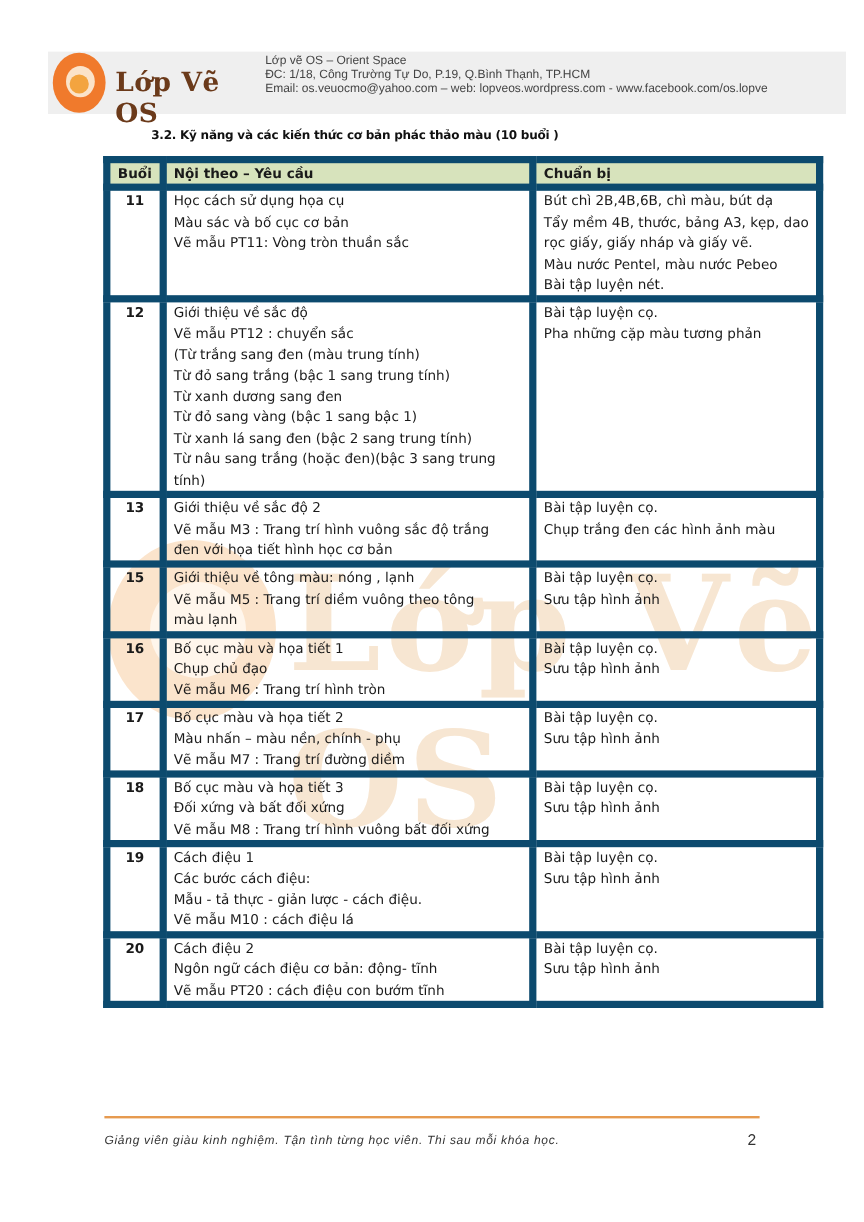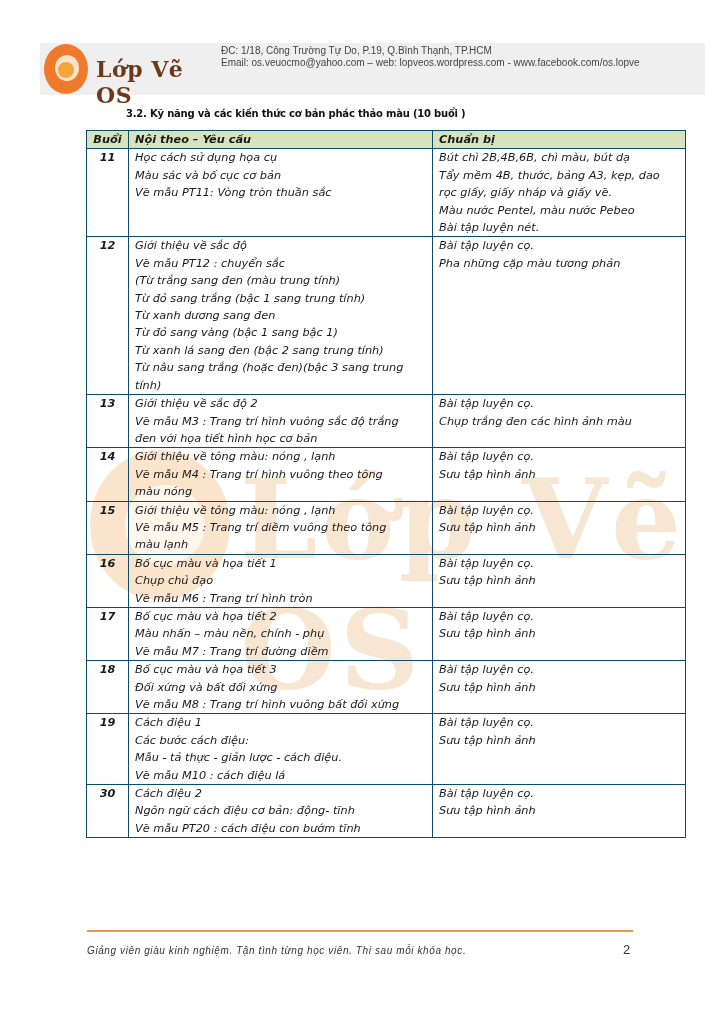--- a/index.html
+++ b/index.html
@@ -16,21 +16,21 @@
   .contact div { white-space:nowrap; }
 
   .section-title { position:absolute; left:126px; top:108px; font-family:"DejaVu Sans", sans-serif; font-weight:bold; font-size:10px; color:#111; letter-spacing:-0.2px; }
 
   .watermark { position:absolute; left:90px; top:450px; width:600px; height:150px; pointer-events:none; }
   .wm-ring { position:absolute; left:0; top:0; width:140px; height:150px; border-radius:50%; background:#fbe4cc; }
   .wm-ring-inner { position:absolute; left:35px; top:35px; width:80px; height:80px; border-radius:50%; background:#fff6ec; }
   .wm-text { position:absolute; left:150px; top:5px; font-family:"DejaVu Serif", serif; font-weight:bold; font-size:110px; color:#f7e6d2; letter-spacing:4px; line-height:130px; }
 
   table.plan { position:absolute; left:86px; top:130px; width:600px; border-collapse:collapse; font-family:"DejaVu Sans", sans-serif; font-size:11.3px; line-height:17.4px; }
-  table.plan th, table.plan td { border:1px solid #0c4a6e; vertical-align:top; padding:0 6px; text-align:left;font-style:italic; }
+  table.plan th, table.plan td { border:6px solid #0c4a6e; vertical-align:top; padding:0 6px; text-align:left; }
   table.plan th { background:#d7e3bc; font-weight:bold; height:17px; }
   table.plan td.num { text-align:center; font-weight:bold; padding:0; width:41px;margin-top:29px; }
   table.plan th.num-h { text-align:center; padding:0; width:41px; }
   table.plan td.content { width:291px; }
   .line { display:block; white-space:nowrap; }
 
   .footer-line { position:absolute; left:87px; top:930px; width:546px; height:2px; background:#e69a4f; }
   .footer-text { position:absolute; left:87px; top:945px; font-family:"Liberation Sans", sans-serif; font-style:italic; font-size:10px; letter-spacing:0.6px; color:#333; }
   .page-num { position:absolute; left:623px; top:942px; font-family:"Liberation Sans", sans-serif; font-size:13px; color:#333; }
 </style>
@@ -41,20 +41,21 @@
 
 <div class="logo">
   <div class="logo-ring">
     <div class="logo-ring-inner"></div>
     <div class="logo-ring-dot"></div>
   </div>
   <div class="logo-text">Lớp Vẽ OS</div>
 </div>
 
 <div class="contact">
+  <div>Lớp vẽ OS – Orient Space</div>
   <div>ĐC: 1/18, Công Trường Tự Do, P.19, Q.Bình Thạnh, TP.HCM</div>
   <div>Email: os.veuocmo@yahoo.com – web: lopveos.wordpress.com - www.facebook.com/os.lopve</div>
 </div>
 
 <div class="section-title">3.2. Kỹ năng và các kiến thức cơ bản phác thảo màu (10 buổi )</div>
 
 <div class="watermark">
   <div class="wm-ring">
     <div class="wm-ring-inner"></div>
   </div>
@@ -109,32 +110,20 @@
           <span class="line">Giới thiệu về sắc độ 2</span>
           <span class="line">Vẽ mẫu M3 : Trang trí hình vuông sắc độ trắng</span>
           <span class="line">đen với họa tiết hình học cơ bản</span>
         </td>
         <td>
           <span class="line">Bài tập luyện cọ.</span>
           <span class="line">Chụp trắng đen các hình ảnh màu</span>
         </td>
       </tr>
       <tr>
-        <td class="num">14</td>
-        <td class="content">
-          <span class="line">Giới thiệu về tông màu: nóng , lạnh</span>
-          <span class="line">Vẽ mẫu M4 : Trang trí hình vuông theo tông</span>
-          <span class="line">màu nóng</span>
-        </td>
-        <td>
-          <span class="line">Bài tập luyện cọ.</span>
-          <span class="line">Sưu tập hình ảnh</span>
-        </td>
-      </tr>
-      <tr>
         <td class="num">15</td>
         <td class="content">
           <span class="line">Giới thiệu về tông màu: nóng , lạnh</span>
           <span class="line">Vẽ mẫu M5 : Trang trí diềm vuông theo tông</span>
           <span class="line">màu lạnh</span>
         </td>
         <td>
           <span class="line">Bài tập luyện cọ.</span>
           <span class="line">Sưu tập hình ảnh</span>
         </td>
@@ -182,21 +171,21 @@
           <span class="line">Các bước cách điệu:</span>
           <span class="line">Mẫu - tả thực - giản lược - cách điệu.</span>
           <span class="line">Vẽ mẫu M10 : cách điệu lá</span>
         </td>
         <td>
           <span class="line">Bài tập luyện cọ.</span>
           <span class="line">Sưu tập hình ảnh</span>
         </td>
       </tr>
       <tr>
-        <td class="num">30</td>
+        <td class="num">20</td>
         <td class="content">
           <span class="line">Cách điệu 2</span>
           <span class="line">Ngôn ngữ cách điệu cơ bản: động- tĩnh</span>
           <span class="line">Vẽ mẫu PT20 : cách điệu con bướm tĩnh</span>
         </td>
         <td>
           <span class="line">Bài tập luyện cọ.</span>
           <span class="line">Sưu tập hình ảnh</span>
         </td>
       </tr>

